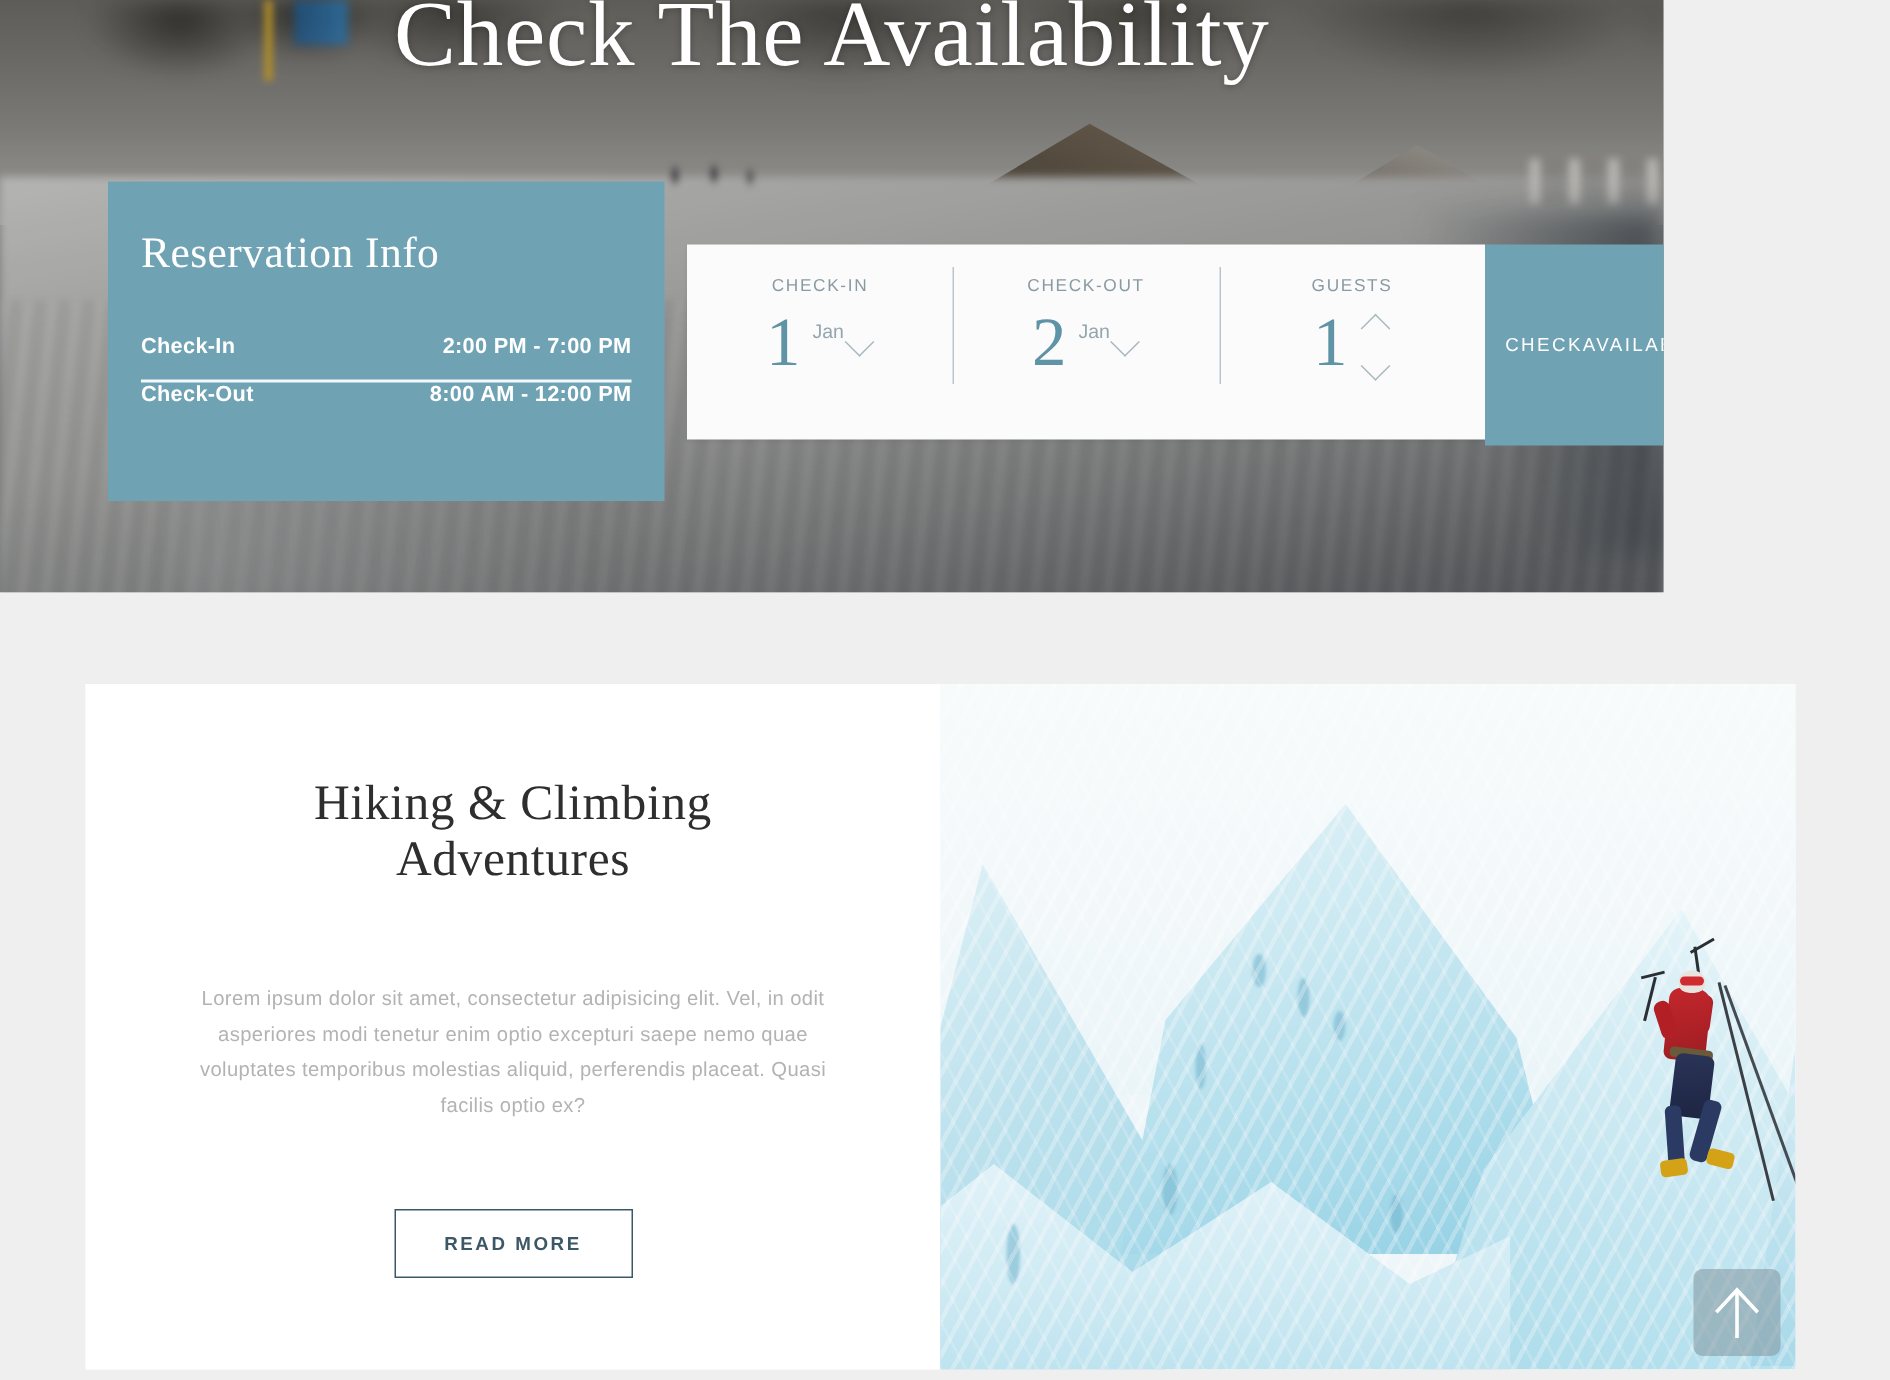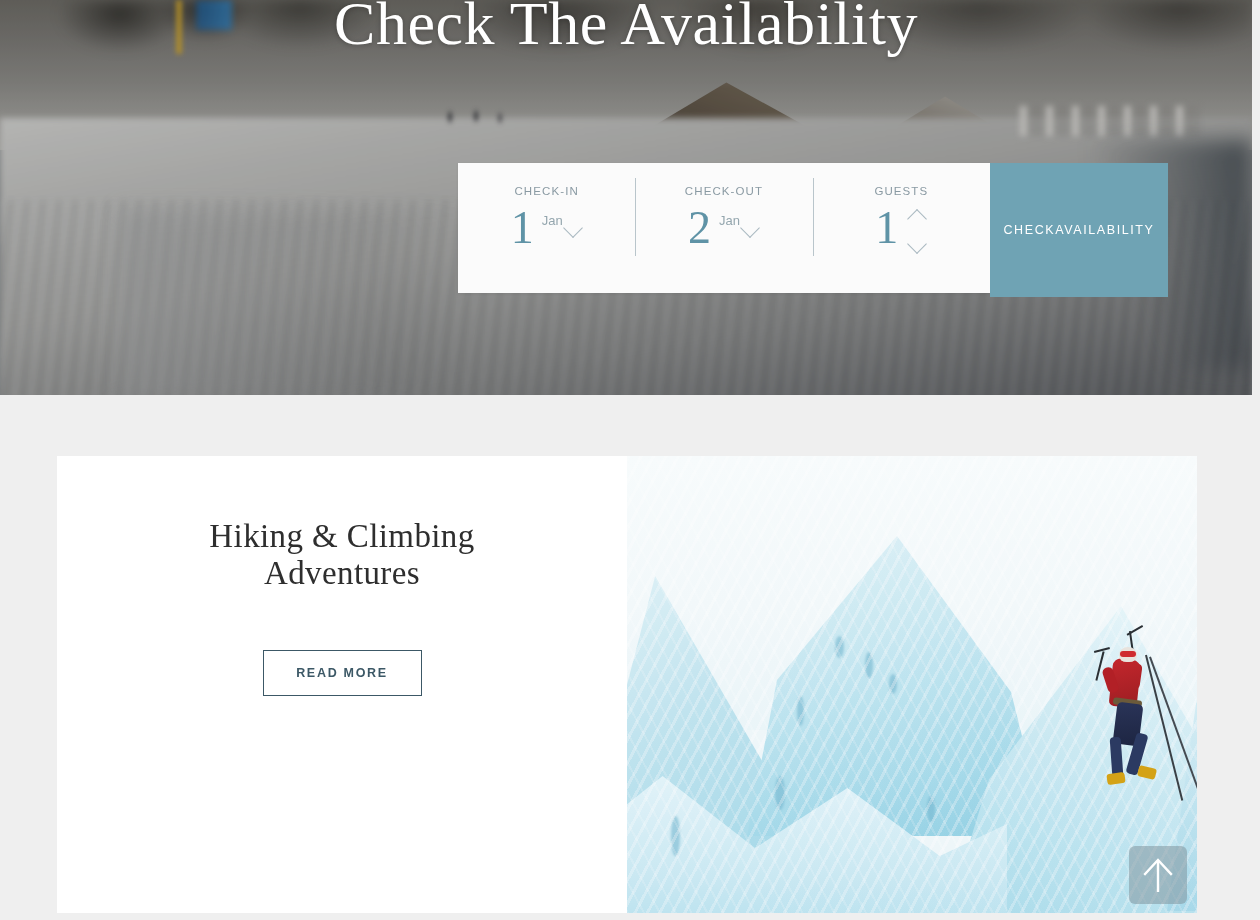--- a/index.html
+++ b/index.html
@@ -7,21 +7,21 @@
   html, body { width:1260px; height:920px; overflow:hidden; }
   body {
     font-family:"Liberation Sans", sans-serif;
     background:#efefef;
     -webkit-font-smoothing:antialiased;
   }
 
   
   .hero {
     position:relative;
-    width:1252px;
+    width:1109px;
     height:395px;
     overflow:hidden;
     background:#8a8d8f;
   }
   .hero-photo {
     position:absolute; inset:0;
     overflow:hidden;
   }
   
   .hero-photo .sky {
@@ -482,20 +482,34 @@
     <div class="pole"></div>
     <div class="flag"></div>
     <div class="people"></div>
     <div class="fence"></div>
     <div class="darkright"></div>
   </div>
   <div class="hero-overlay"></div>
 
   <h1 class="hero-title">Check The Availability</h1>
 
+  <div class="res-card">
+    <div class="res-title">Reservation Info</div>
+    <div class="res-rows">
+      <div class="res-row">
+        <span class="res-label">Check-In</span>
+        <span class="res-value">2:00 PM - 7:00 PM</span>
+      </div>
+      <div class="res-divider"></div>
+      <div class="res-row">
+        <span class="res-label">Check-Out</span>
+        <span class="res-value">8:00 AM - 12:00 PM</span>
+      </div>
+    </div>
+  </div>
 
   <div class="booking">
     <div class="booking-fields">
 
       <div class="field">
         <span class="field-label">CHECK-IN</span>
         <div class="field-body">
           <span class="field-num">1</span>
           <span class="field-month-wrap">
             <span class="field-month">Jan</span>
@@ -534,20 +548,21 @@
       <span>AVAILABILITY</span>
     </button>
   </div>
 </section>
 
 <section class="content">
   <div class="card">
 
     <div class="card-text">
       <h2 class="card-title">Hiking &amp; Climbing Adventures</h2>
+      <p class="card-body">Lorem ipsum dolor sit amet, consectetur adipisicing elit. Vel, in odit asperiores modi tenetur enim optio excepturi saepe nemo quae voluptates temporibus molestias aliquid, perferendis placeat. Quasi facilis optio ex?</p>
       <button class="read-more">READ MORE</button>
     </div>
 
     <div class="card-photo">
       <div class="ice-sky"></div>
       <div class="ice-peak p-left"></div>
       <div class="ice-peak p-main"></div>
       <div class="ice-peak p-right"></div>
       <div class="ice-peak p-far-right"></div>
       <div class="ice-peak p-fore"></div>

